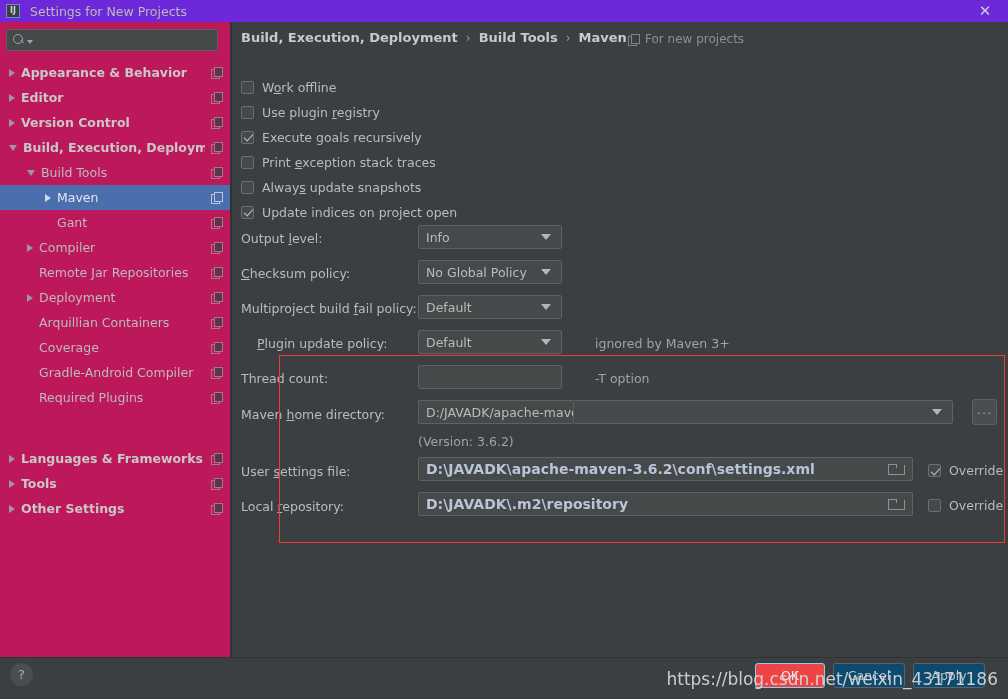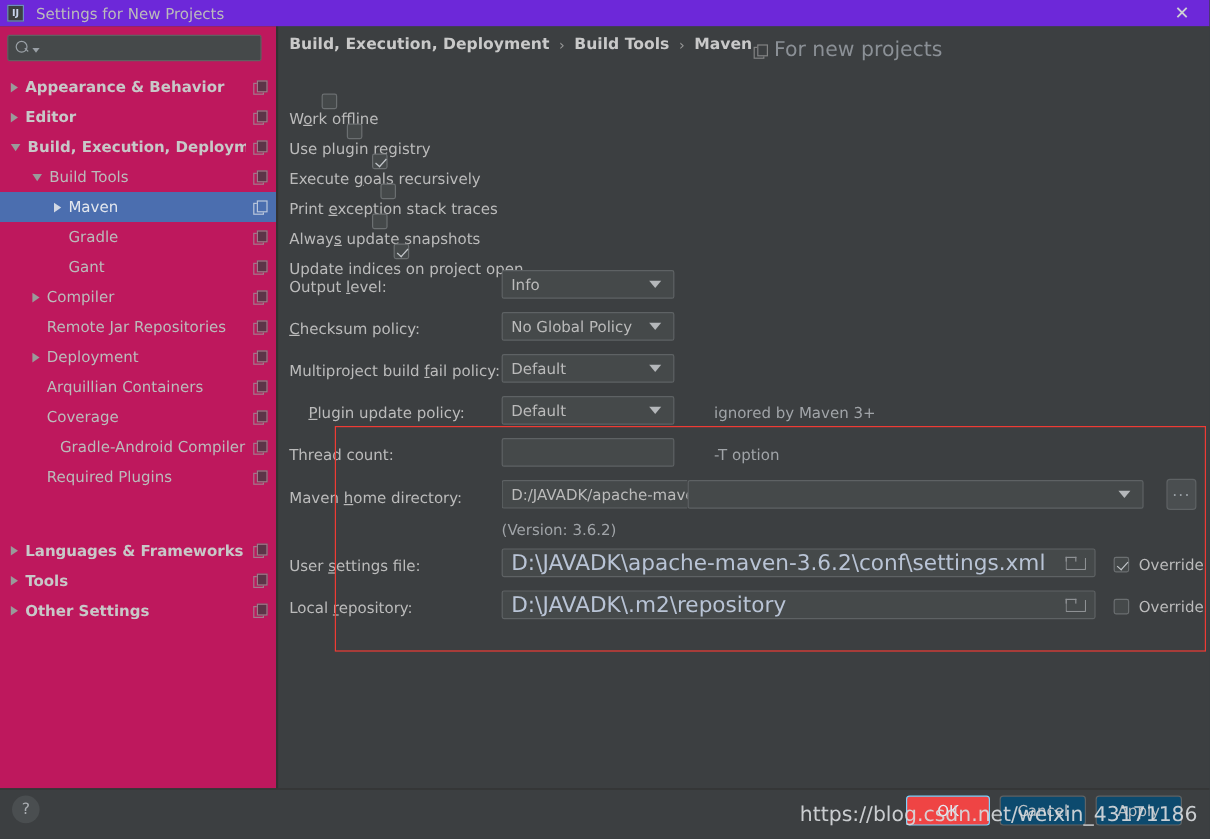--- a/index.html
+++ b/index.html
@@ -121,29 +121,28 @@
   #breadcrumb {
     position:absolute; left:9px; top:8px;
     font-size:13px; font-weight:bold; color:#c9c9c9;
     display:flex; align-items:center; white-space:nowrap;
   }
   #breadcrumb .sep {
     margin:0 8px; font-weight:normal; color:#9a9a9a; font-size:12px;
   }
   #for-new-projects {
     position:absolute; left:396px; top:10px;
-    display:flex; align-items:center; color:#8b9096; font-size:17px;
+    display:flex; align-items:center; color:#8b9096; font-size:12px;
   }
   #for-new-projects .copy-icon { margin-left:0; margin-right:6px; }
 
   
   .cbrow {
     position:absolute; left:9px; display:flex; align-items:center; cursor:pointer;
     height:18px;
-    flex-direction:column;
   }
   .cbox {
     width:13px; height:13px; border:1px solid #6b6f71; background:#45494a;
     border-radius:2px; flex:0 0 auto; margin-right:8px; position:relative;
   }
   .cbox.checked:after {
     content:""; position:absolute; left:3.5px; top:0.5px;
     width:4px; height:8px; border:solid #c3c7cb;
     border-width:0 1.6px 1.6px 0; transform:rotate(42deg);
   }
@@ -165,21 +164,22 @@
     width:0;height:0;border-left:5px solid transparent;border-right:5px solid transparent;
     border-top:6px solid #b4b7ba; margin-right:10px; flex:0 0 auto;
   }
   .textfield {
     position:absolute; height:24px; background:#45494a;
     border:1px solid #5e6264; border-radius:2px;
     display:flex; align-items:center;
   }
   .textfield .tval {
     padding-left:7px; flex:1; color:#b9c4d6; white-space:nowrap; overflow:hidden;
-    font-size:18px;
+    font-size:14px;
+    font-weight:bold;
   }
   .folder-icon {
     flex:0 0 auto; width:15px; height:12px; margin-right:9px; position:relative;
   }
   .folder-icon:before {
     content:""; position:absolute; left:0; bottom:0; width:15px; height:9px;
     border:1.4px solid #8e9194; border-top:none; border-radius:0 0 1px 1px;
   }
   .folder-icon:after {
     content:""; position:absolute; left:0; top:1px; width:7px; height:3px;
@@ -250,41 +250,41 @@
         <span class="arrow collapsed"></span>
         <span class="tree-label">Appearance &amp; Behavior</span>
         <span class="copy-icon"></span>
       </div>
       <div class="tree-row bold" style="padding-left: 9px;">
         <span class="arrow collapsed"></span>
         <span class="tree-label">Editor</span>
         <span class="copy-icon"></span>
       </div>
       <div class="tree-row bold" style="padding-left: 9px;">
+        <span class="arrow collapsed"></span>
+        <span class="tree-label">Version Control</span>
+        <span class="copy-icon"></span>
+      </div>
+      <div class="tree-row bold" style="padding-left: 9px;">
         <span class="arrow expanded"></span>
         <span class="tree-label">Build, Execution, Deployment</span>
         <span class="copy-icon"></span>
       </div>
       <div class="tree-row" style="padding-left: 27px;">
         <span class="arrow expanded"></span>
         <span class="tree-label">Build Tools</span>
         <span class="copy-icon"></span>
       </div>
       <div class="tree-row selected" style="padding-left: 45px;">
         <span class="arrow collapsed"></span>
         <span class="tree-label">Maven</span>
         <span class="copy-icon"></span>
       </div>
       <div class="tree-row" style="padding-left: 45px;">
         <span class="arrow none"></span>
-        <span class="tree-label">Gradle</span>
-        <span class="copy-icon"></span>
-      </div>
-      <div class="tree-row" style="padding-left: 45px;">
-        <span class="arrow none"></span>
         <span class="tree-label">Gant</span>
         <span class="copy-icon"></span>
       </div>
       <div class="tree-row" style="padding-left: 27px;">
         <span class="arrow collapsed"></span>
         <span class="tree-label">Compiler</span>
         <span class="copy-icon"></span>
       </div>
       <div class="tree-row" style="padding-left: 27px;">
         <span class="arrow none"></span>
@@ -299,21 +299,21 @@
       <div class="tree-row" style="padding-left: 27px;">
         <span class="arrow none"></span>
         <span class="tree-label">Arquillian Containers</span>
         <span class="copy-icon"></span>
       </div>
       <div class="tree-row" style="padding-left: 27px;">
         <span class="arrow none"></span>
         <span class="tree-label">Coverage</span>
         <span class="copy-icon"></span>
       </div>
-      <div class="tree-row" style="padding-left: 38px;">
+      <div class="tree-row" style="padding-left: 27px;">
         <span class="arrow none"></span>
         <span class="tree-label">Gradle-Android Compiler</span>
         <span class="copy-icon"></span>
       </div>
       <div class="tree-row" style="padding-left: 27px;">
         <span class="arrow none"></span>
         <span class="tree-label">Required Plugins</span>
         <span class="copy-icon"></span>
       </div>
       <div class="tree-row bold" style="padding-left: 9px; margin-top: 36px;">

